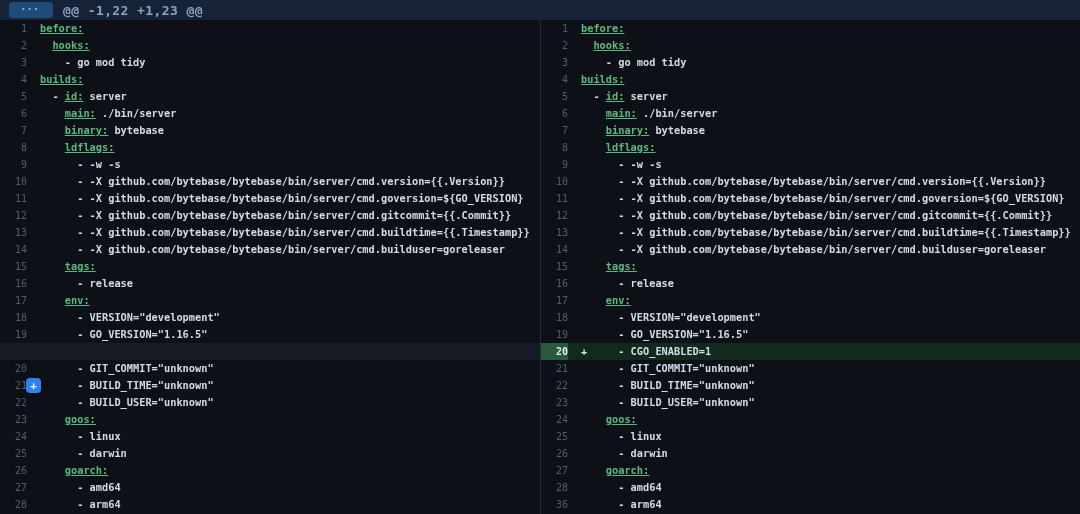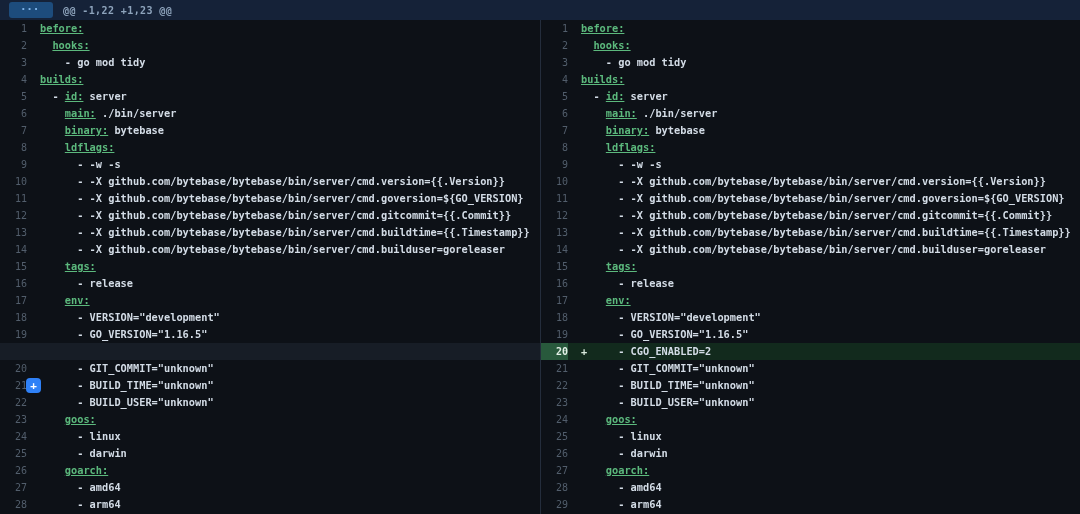--- a/index.html
+++ b/index.html
@@ -9,21 +9,21 @@
     width:1080px; height:514px; background:#0d1117; overflow:hidden;
     font-family:"DejaVu Sans Mono", monospace; position:relative;
   }
   .hunk-bar { height:20px; background:#152238; display:flex; align-items:center; }
   .expand-btn {
     margin-left:9px; width:44px; height:16px; border:none; border-radius:3px;
     background:#1d4c7c; color:#7fb3e8; cursor:pointer;
     display:flex; align-items:center; justify-content:center;
   }
   .expand-btn span { font-size:13px; font-weight:bold; letter-spacing:2px; line-height:14px; margin-top:-3px; }
-  .hunk-text { margin-left:10px; font-size:10px; font-weight:600; color:#8ea4bc; letter-spacing:0.4px; white-space:pre; }
+  .hunk-text { margin-left:10px; font-size:13px; font-weight:600; color:#8ea4bc; letter-spacing:0.4px; white-space:pre; }
   .panes { display:flex; height:494px; }
   .pane { width:540px; position:relative; background:#0d1117; }
   .pane.right { border-left:1px solid #242d3c; }
   .row { height:17px; display:flex; position:relative; }
   .ln {
     flex:0 0 27px; text-align:right; font-size:10px; line-height:17px;
     color:#525e6c; font-weight:400;
   }
   .code {
     flex:1; padding-left:13px; font-size:10.3px; line-height:17px;
@@ -244,21 +244,21 @@
         <div class="row">
           <span class="ln">18</span>
           <span class="code"><span class="plain">      - VERSION="development"</span></span>
         </div>
         <div class="row">
           <span class="ln">19</span>
           <span class="code"><span class="plain">      - GO_VERSION="1.16.5"</span></span>
         </div>
         <div class="row add">
           <span class="ln">20</span>
-          <span class="code"><span class="marker">+</span><span class="plain">      - CGO_ENABLED=2</span></span>
+          <span class="code"><span class="marker">+</span><span class="plain">      - CGO_ENABLED=1</span></span>
         </div>
         <div class="row">
           <span class="ln">21</span>
           <span class="code"><span class="plain">      - GIT_COMMIT="unknown"</span></span>
         </div>
         <div class="row">
           <span class="ln">22</span>
           <span class="code"><span class="plain">      - BUILD_TIME="unknown"</span></span>
         </div>
         <div class="row">
@@ -279,18 +279,18 @@
         </div>
         <div class="row">
           <span class="ln">27</span>
           <span class="code"><span class="plain">    </span><span class="key">goarch:</span></span>
         </div>
         <div class="row">
           <span class="ln">28</span>
           <span class="code"><span class="plain">      - amd64</span></span>
         </div>
         <div class="row">
-          <span class="ln">29</span>
+          <span class="ln">36</span>
           <span class="code"><span class="plain">      - arm64</span></span>
         </div>
       </div>
   </div>
 </div>
 
 </body></html>

